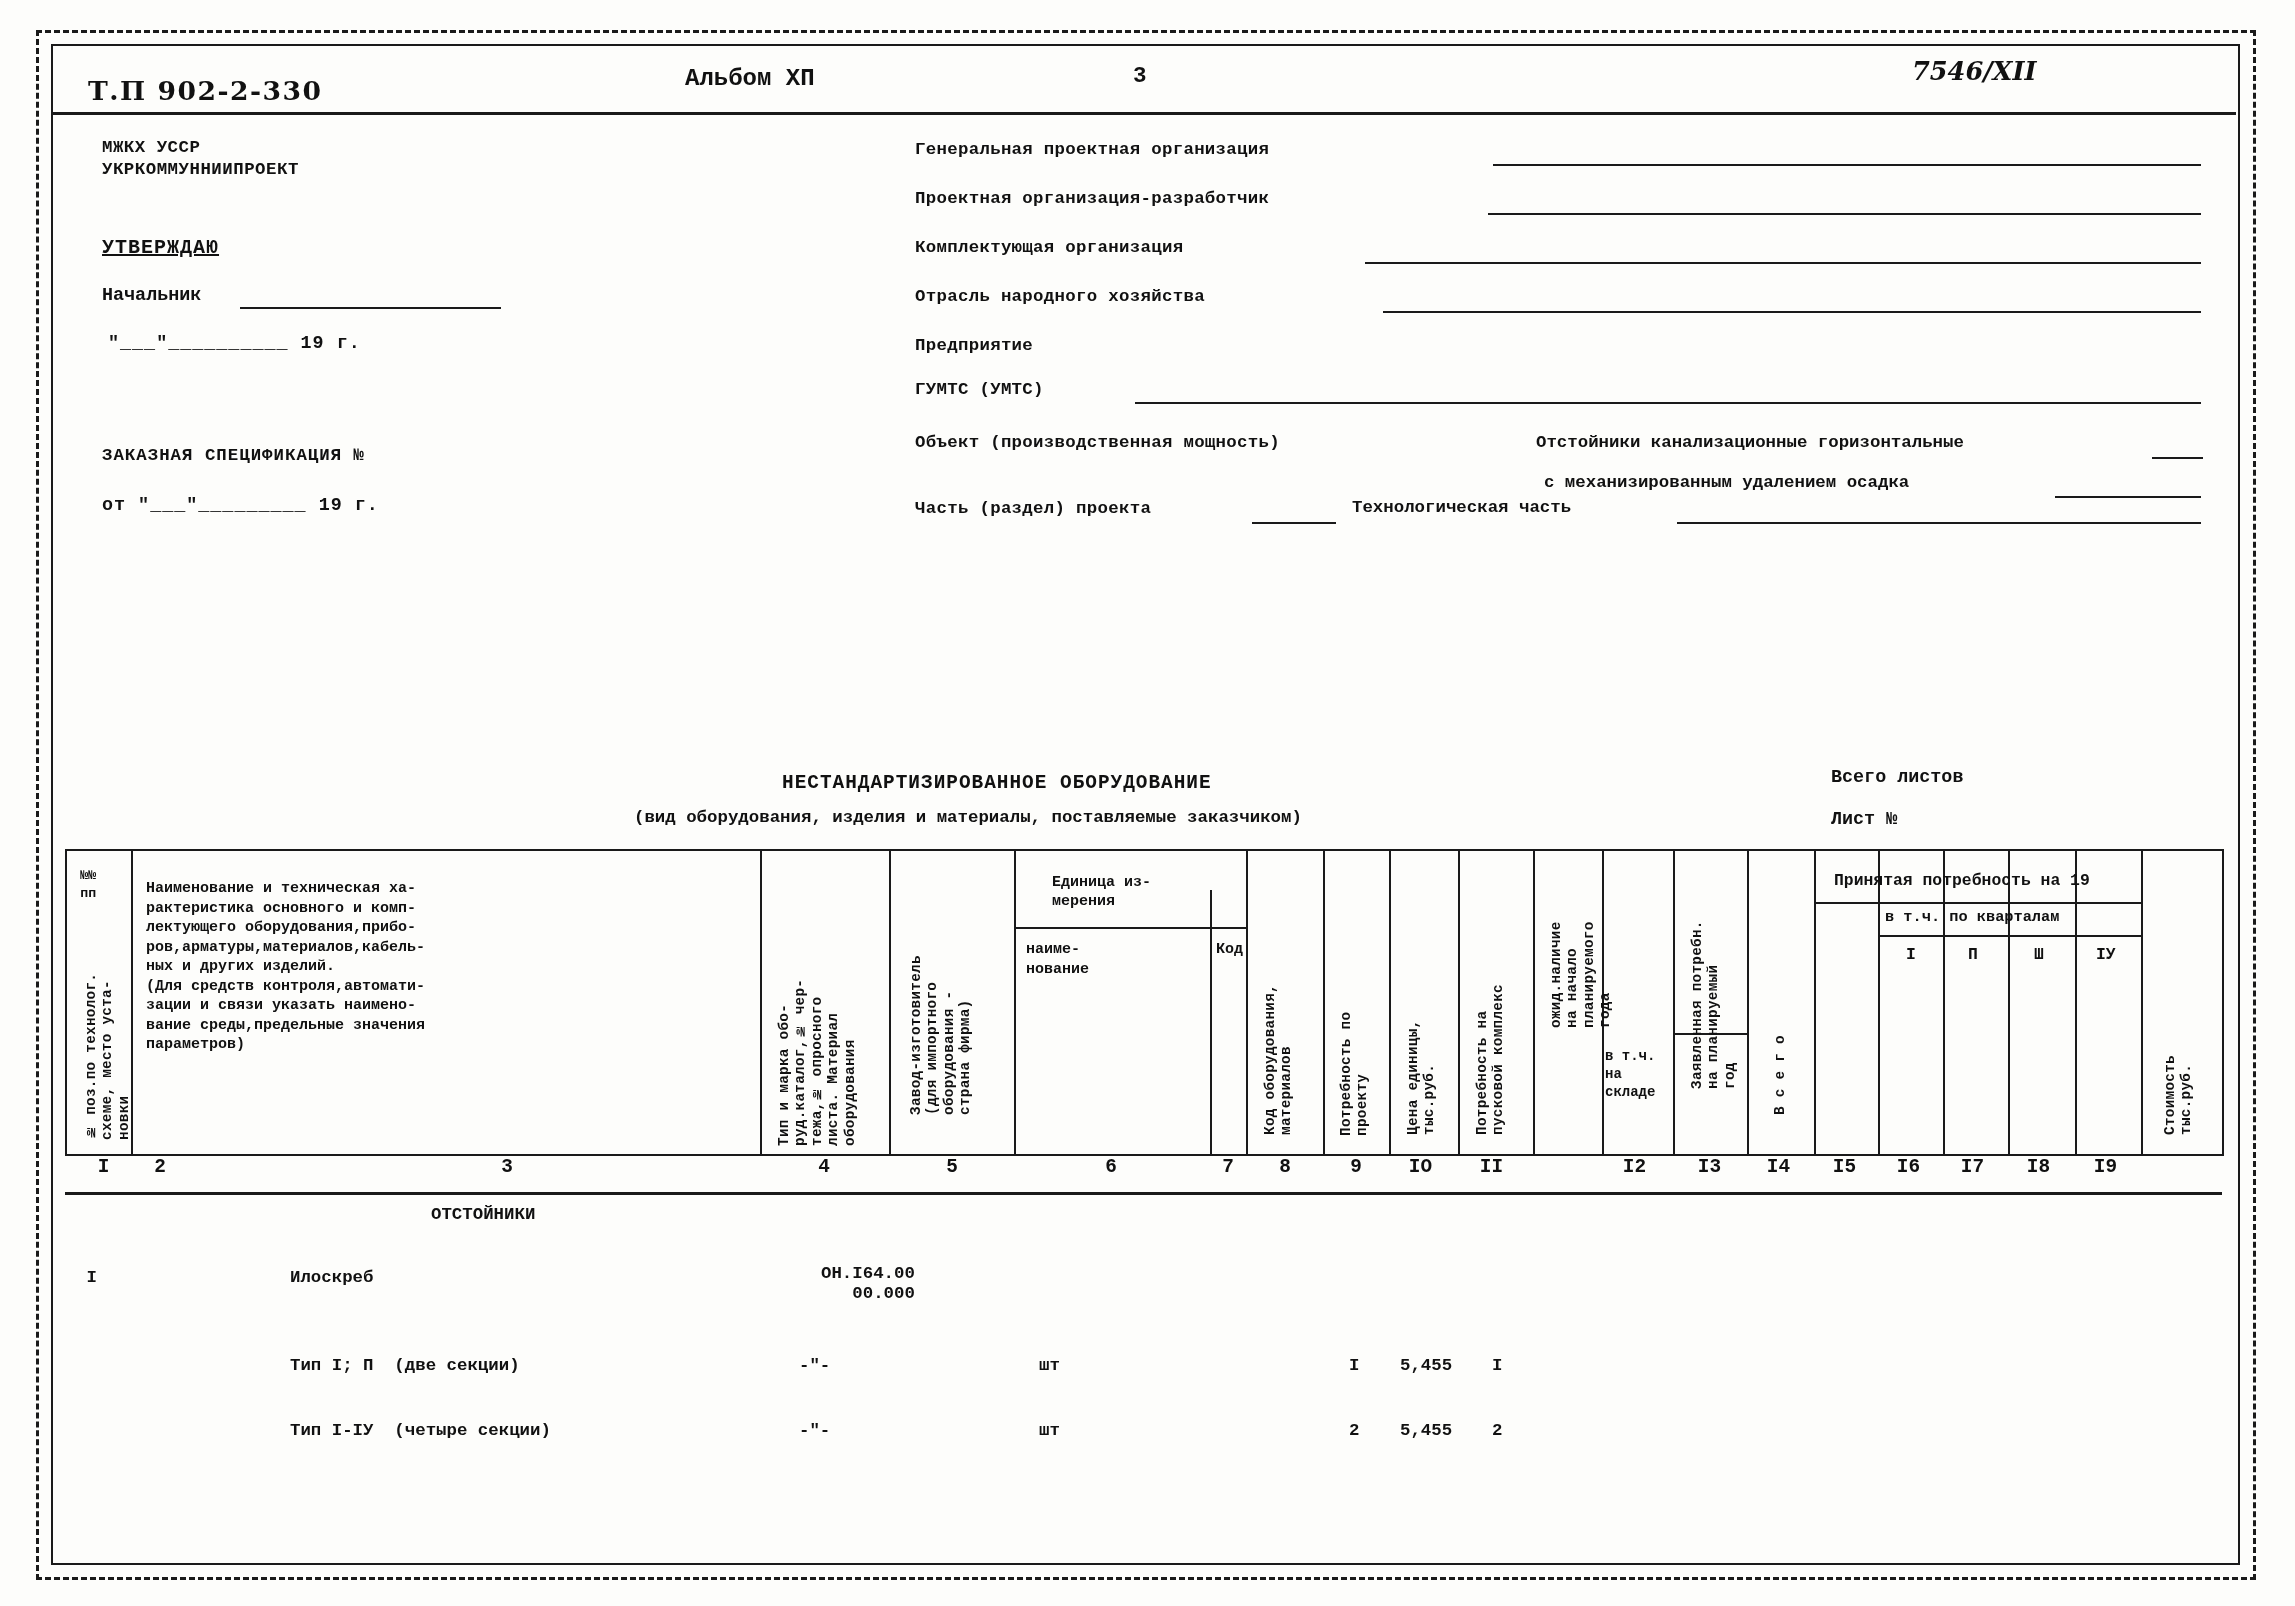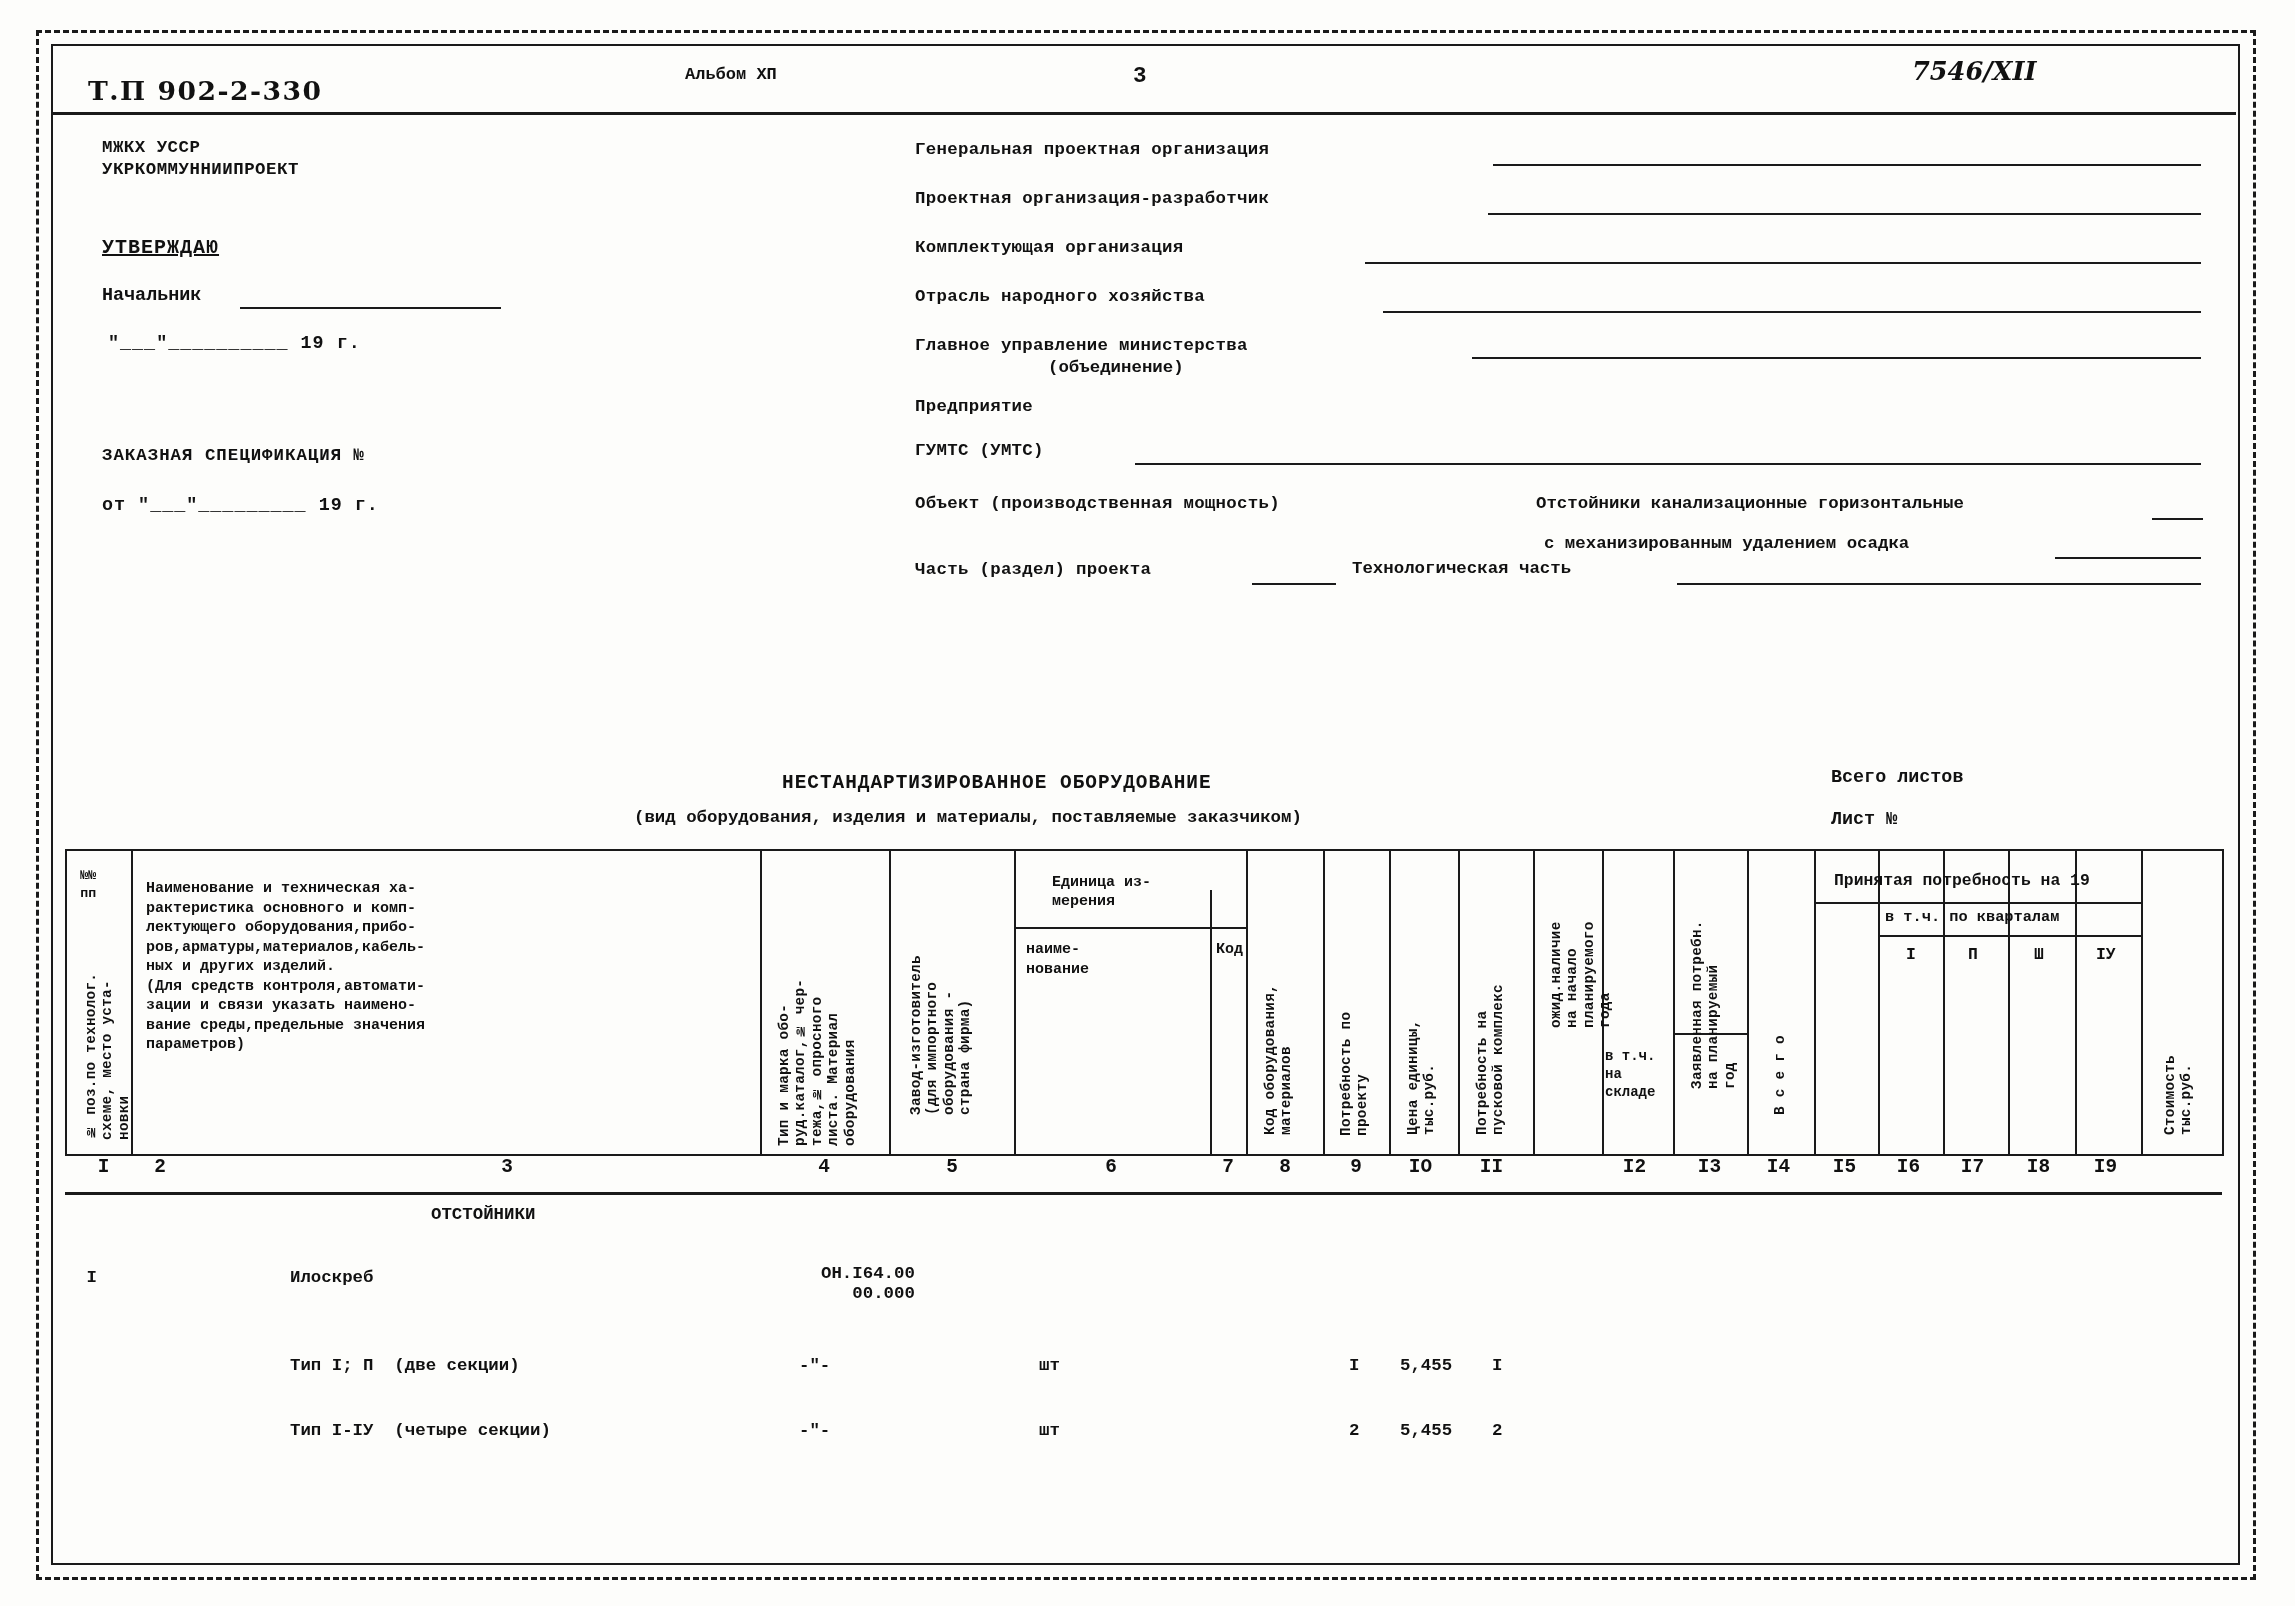--- a/index.html
+++ b/index.html
@@ -51,21 +51,21 @@
     font-size: 26.6px;
     font-weight: bold;
     letter-spacing: 1.5px;
     font-family: "DejaVu Serif", serif;
     margin-top: 20px;
   }
   .hdr-album {
     position: absolute;
     left: 685px;
     top: 65px;
-    font-size: 17px;
+    font-size: 24px;
     font-weight: bold;
   }
   .hdr-pagenum {
     position: absolute;
     left: 1133px;
     top: 63px;
     font-size: 22.5px;
     font-weight: bold;
   }
   .hdr-right {
@@ -306,25 +306,20 @@
       <div class="field-label">Проектная организация-разработчик</div>
       <div class="field-line" style="left:573px;width:713px;"></div>
     </div>
     <div class="field-row">
       <div class="field-label">Комплектующая организация</div>
       <div class="field-line" style="left:450px;width:836px;"></div>
     </div>
     <div class="field-row">
       <div class="field-label">Отрасль народного хозяйства</div>
       <div class="field-line" style="left:468px;width:818px;"></div>
-    </div>
-    <div class="field-row" style="height:61px;">
-      <div class="field-label">Главное управление министерства</div>
-      <div class="field-sub" style="left:133px;top:24.5px;">(объединение)</div>
-      <div class="field-line" style="left:557px;width:729px;top:23.5px;"></div>
     </div>
     <div class="field-row" style="height:44px;">
       <div class="field-label">Предприятие</div>
     </div>
     <div class="field-row" style="height:53px;">
       <div class="field-label">ГУМТС (УМТС)</div>
       <div class="field-line" style="left:220px;width:1066px;top:24.5px;"></div>
     </div>
     <div class="field-row" style="height:66px;">
       <div class="field-label">Объект (производственная мощность)</div>

